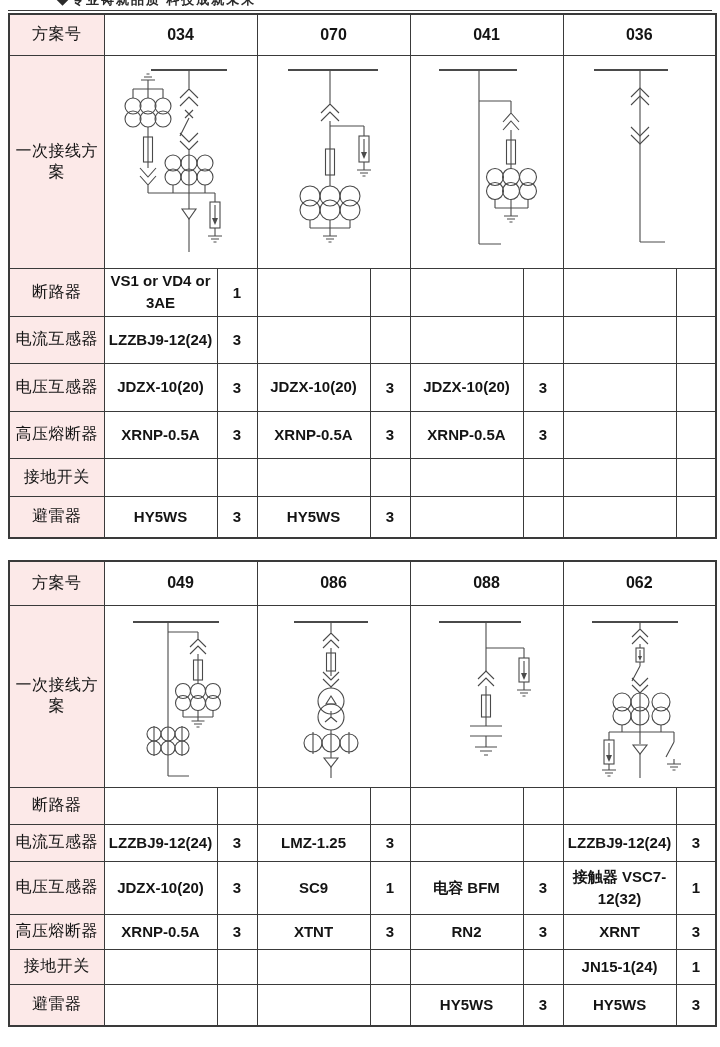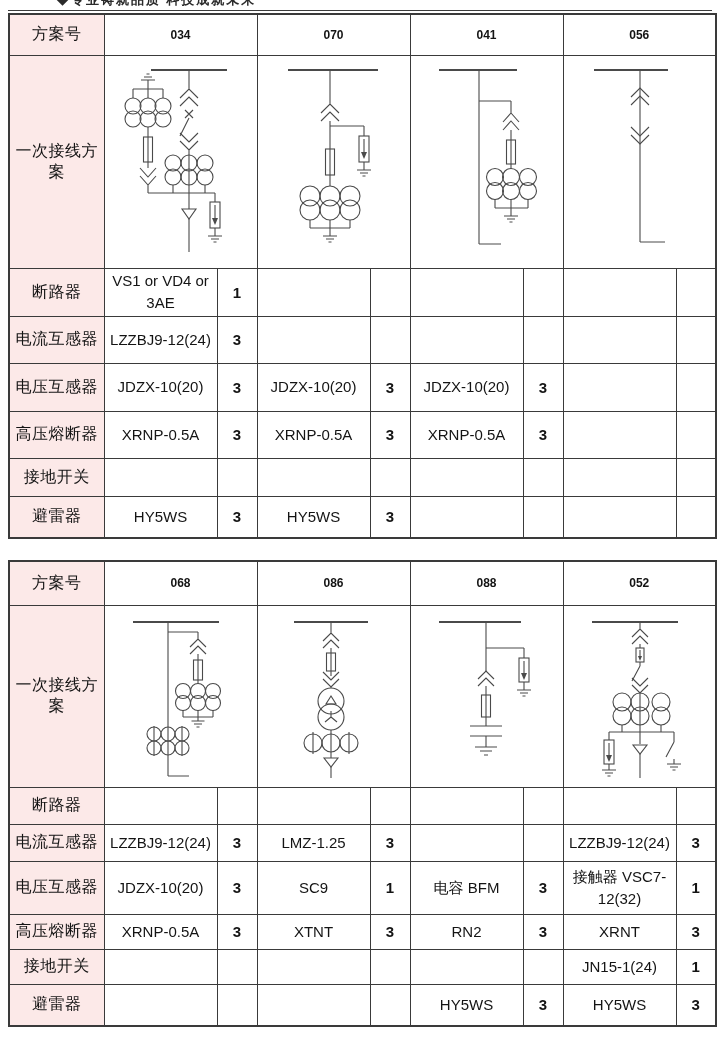--- a/index.html
+++ b/index.html
@@ -12,22 +12,22 @@
           letter-spacing:2px;color:#2a2a2a;margin-top:-9px;white-space:nowrap;}
   .toprule{position:absolute;top:10px;left:8px;width:704px;border-top:1.5px solid #3c3c3c;}
   table{border-collapse:collapse;table-layout:fixed;width:704px;margin-left:8px;
         border:2px solid #3a3a3a;}
   #table1{margin-top:13px;}
   #table2{margin-top:21px;}
   td{border:1px solid #3a3a3a;text-align:center;vertical-align:middle;
      padding:1px 4px;overflow:hidden;}
   td.label{background:#fce9e8;font-family:Liberation Serif, serif;
            font-size:16px;letter-spacing:.5px;}
-  td.scheme{font-weight:600;font-size:12px;}
-  td.val{font-weight:400;font-size:15px;line-height:1.45;margin-top:16px;}
+  td.scheme{font-weight:600;font-size:16px;}
+  td.val{font-weight:700;font-size:15px;line-height:1.45;margin-top:16px;}
   td.qty{font-weight:600;font-size:15px;}
   td.diag{padding:0;}
   svg{display:block;margin:0 auto;}
   svg .s{stroke:#4a4a4a;fill:none;stroke-width:1.1;}
   svg .bus{stroke:#4a4a4a;fill:none;stroke-width:1.8;}
   svg .f{fill:#4a4a4a;stroke:none;}
   svg .w{fill:#ffffff;stroke:#4a4a4a;stroke-width:1.1;}
 </style>
 </head>
 <body>
@@ -48,21 +48,21 @@
     <col style="width:40px">
       <col style="width:113px">
       <col style="width:40px">
   </colgroup>
   <tbody>
       <tr style="height:41px">
     <td class="label">方案号</td>
     <td class="scheme" colspan="2">034</td>
     <td class="scheme" colspan="2">070</td>
     <td class="scheme" colspan="2">041</td>
-    <td class="scheme" colspan="2">056</td>
+    <td class="scheme" colspan="2">036</td>
   </tr>
   <tr style="height:213px">
     <td class="label">一次接线方案</td>
     <td class="diag" colspan="2">
       <svg width="153" height="211" viewBox="0 0 153 211">
         <path class="bus" d="M46 14 H122"></path>
         <path class="s" d="M84 14 V33 M75 42 L84 33 L93 42 M75 50 L84 41 L93 50
           M80 54 L88 62 M88 54 L80 62 M84 62 L75 80
           M75 77 L84 86 L93 77 M75 85 L84 94 L93 85 M84 94 V137"></path>
         <circle class="s" cx="68" cy="107" r="8"></circle>
@@ -211,24 +211,24 @@
     <col style="width:113px">
       <col style="width:40px">
       <col style="width:113px">
     <col style="width:40px">
       <col style="width:113px">
       <col style="width:40px">
   </colgroup>
   <tbody>
       <tr style="height:44px">
     <td class="label">方案号</td>
-    <td class="scheme" colspan="2">068</td>
+    <td class="scheme" colspan="2">049</td>
     <td class="scheme" colspan="2">086</td>
     <td class="scheme" colspan="2">088</td>
-    <td class="scheme" colspan="2">052</td>
+    <td class="scheme" colspan="2">062</td>
   </tr>
   <tr style="height:182px">
     <td class="label">一次接线方案</td>
     <td class="diag" colspan="2">
       <svg width="153" height="180" viewBox="0 0 153 180">
         <path class="bus" d="M28 16 H114"></path>
         <path class="s" d="M63 16 V170 M63 170 H84"></path>
         <path class="s" d="M63 26 H93 M93 26 V33 M85 41 L93 33 L101 41 M85 48 L93 40 L101 48 M93 48 V78"></path>
         <rect class="s" x="88.5" y="54" width="9" height="20"></rect>
         <circle class="s" cx="78" cy="85" r="7.5"></circle>

